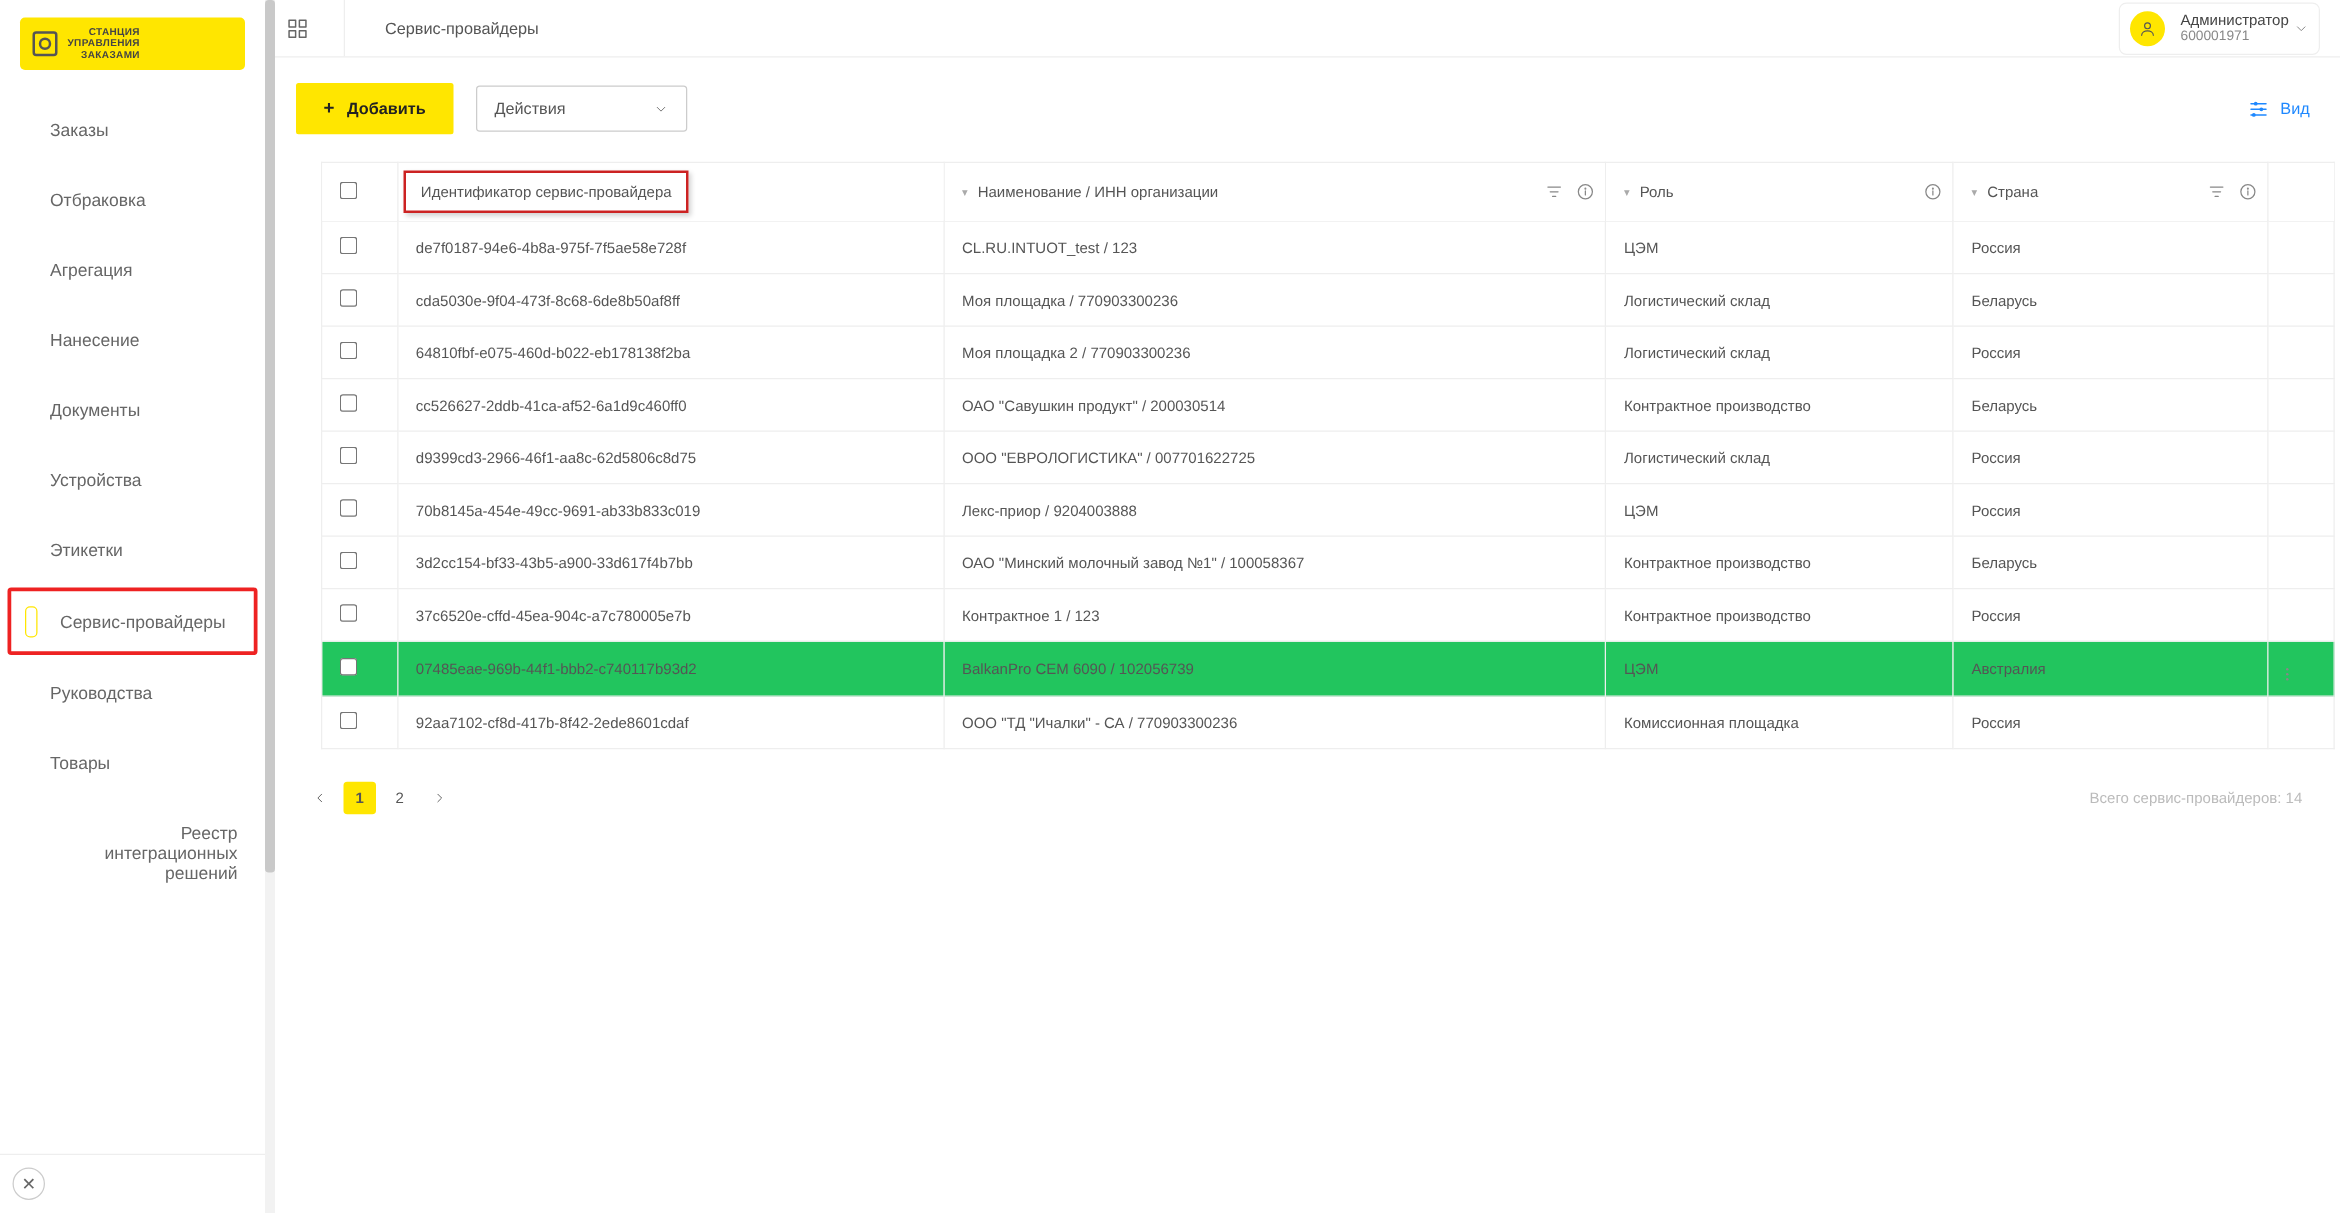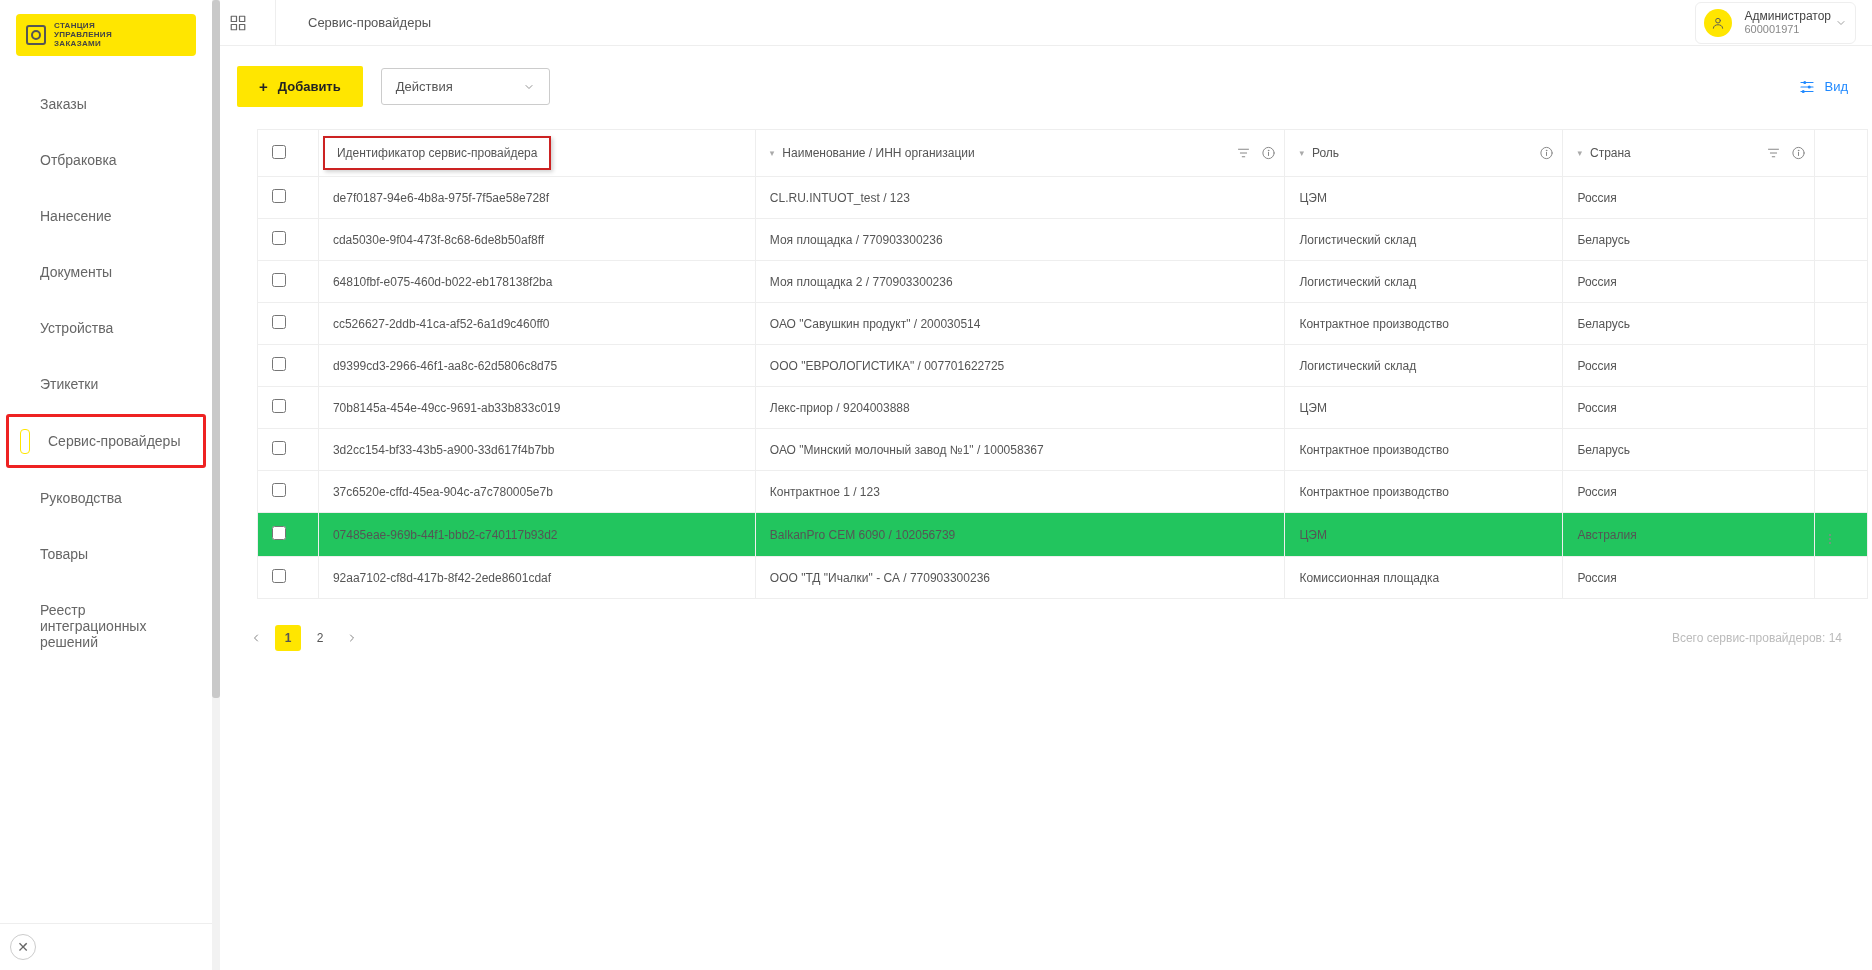--- a/index.html
+++ b/index.html
@@ -1,21 +1,21 @@
 <!DOCTYPE html>
 <html><head>
 <meta charset="utf-8">
 <style>
 * { margin:0; padding:0; box-sizing:border-box; }
 body { font-family:Arial,Helvetica,sans-serif; font-size:13px; color:#333; background:#fff; width:1872px; height:970px; overflow:hidden; }
 
 .app { display:flex; height:100%; }
 
 
-.sidebar { width:213px; background:#fff; border-right:1px solid #eee; display:flex; flex-direction:column; position:relative; }
+.sidebar { width:213px; background:#fff; border-right:1px solid #eee; display:flex; flex-direction:column; position:relative;text-align:right; }
 .logo-wrap { padding:14px 16px 10px; }
 .logo { background:#ffe600; border-radius:4px; padding:8px 10px; display:flex; align-items:center; gap:8px; font-size:8px; font-weight:bold; color:#444; letter-spacing:.3px; line-height:1.1; }
 .logo-icon { width:20px; height:20px; border:2px solid #555; border-radius:3px; display:flex; align-items:center; justify-content:center; position:relative; }
 .logo-icon::after { content:""; width:6px; height:6px; border:2px solid #555; border-radius:50%; }
 .nav { flex:1; overflow:auto; padding-top:10px; }
 .nav-item { display:flex; align-items:center; gap:18px; padding:20px 22px; color:#777; cursor:pointer; border-bottom:0; }
 .nav-item .nav-icon { width:18px; height:18px; color:#555; stroke:#555; }
 .nav-item .nav-label { font-size:14px; color:#666; }
 .nav-item.active { position:relative; }
 .nav-item.active .nav-icon-wrap { border:1px solid #ffe600; border-radius:4px; padding:4px; margin:-5px 0 -5px -5px; }
@@ -111,20 +111,31 @@
      <span class="nav-label">Заказы</span>
    </div>
         <div class="nav-item ">
      <span class=""><span class="nav-icon"><svg viewBox="0 0 24 24">
                 <rect x="5" y="4" width="14" height="16" rx="1"></rect>
                 <line x1="9" y1="2" x2="9" y2="6"></line>
                 <line x1="15" y1="2" x2="15" y2="6"></line>
                 <line x1="9" y1="12" x2="15" y2="12"></line>
               </svg></span></span>
      <span class="nav-label">Отбраковка</span>
+   </div>
+        <div class="nav-item ">
+     <span class=""><span class="nav-icon"><svg viewBox="0 0 24 24">
+                <circle cx="12" cy="12" r="8"></circle>
+                <circle cx="12" cy="12" r="2" fill="currentColor" stroke="none"></circle>
+                <line x1="12" y1="4" x2="12" y2="7"></line>
+                <line x1="12" y1="17" x2="12" y2="20"></line>
+                <line x1="4" y1="12" x2="7" y2="12"></line>
+                <line x1="17" y1="12" x2="20" y2="12"></line>
+              </svg></span></span>
+     <span class="nav-label">Агрегация</span>
    </div>
         <div class="nav-item ">
      <span class=""><span class="nav-icon"><svg viewBox="0 0 24 24">
                 <line x1="5" y1="19" x2="19" y2="19"></line>
                 <line x1="12" y1="5" x2="12" y2="15"></line>
                 <polyline points="8 11 12 15 16 11"></polyline>
               </svg></span></span>
      <span class="nav-label">Нанесение</span>
    </div>
         <div class="nav-item ">

